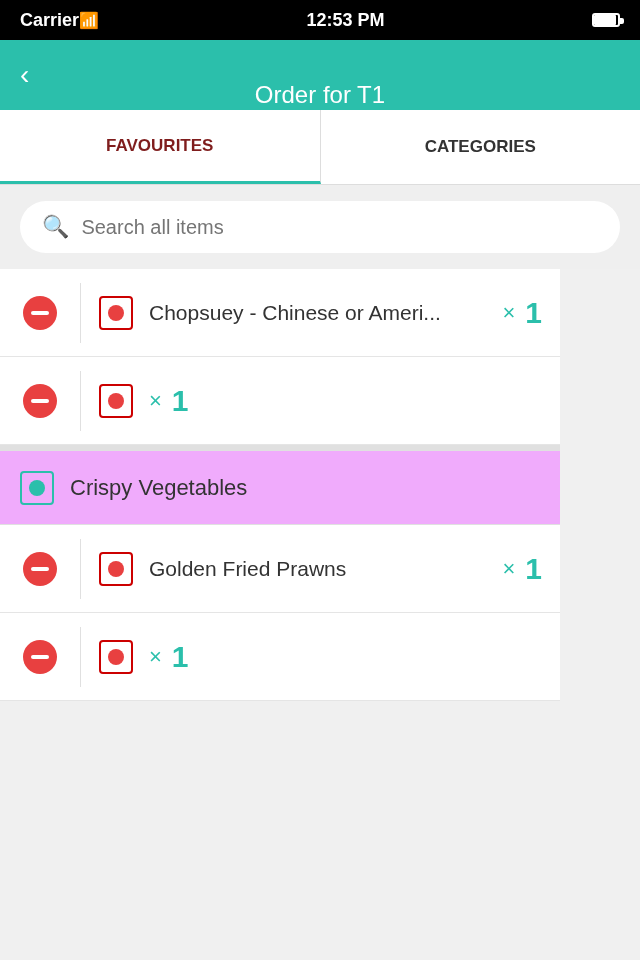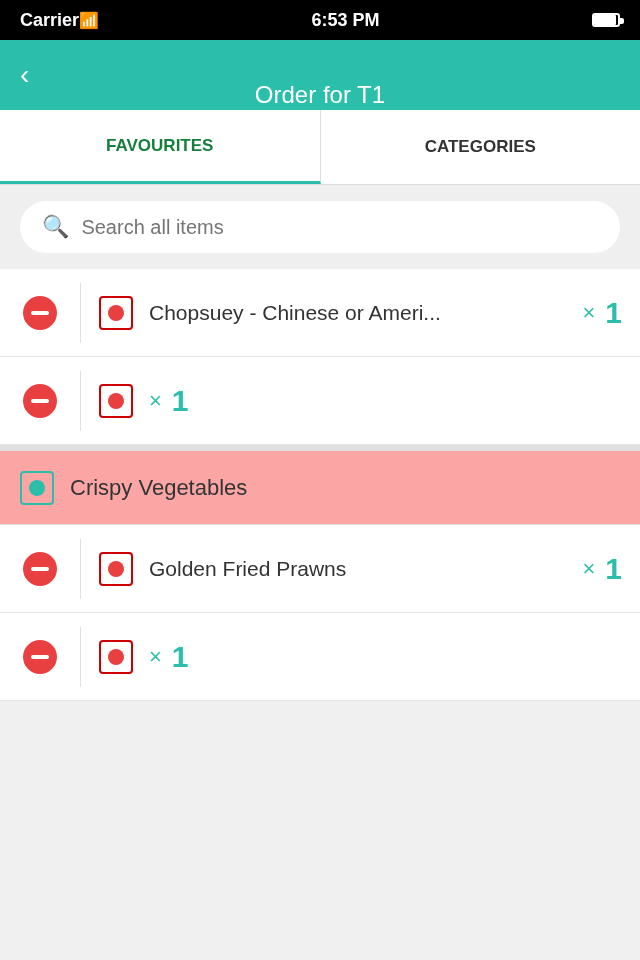--- a/index.html
+++ b/index.html
@@ -87,21 +87,21 @@
       justify-content: center;
       font-size: 17px;
       font-weight: 600;
       cursor: pointer;
       position: relative;
       border-right: 1px solid #ddd;
       color: #333;
     }
     .tab:last-child { border-right: none; }
     .tab.active {
-      color: #15803d;
+      color: #7f1d1d;
       border-bottom: 3px solid #2bbfab;
     }
     .tab-badge {
       position: absolute;
       top: 12px;
       right: 28px;
       background: #ff8c00;
       color: #fff;
       border-radius: 50%;
       width: 26px;
@@ -138,21 +138,21 @@
       border: none;
       outline: none;
       font-size: 20px;
       color: #0f172a;
       background: transparent;
       width: 100%;
     }
 
     
     .list-container {
-      width: 640px;
+      width: 560px;
       background: #f0f0f0;
     }
 
     
     .list-item {
       display: flex;
       align-items: center;
       background: #fff;
       height: 88px;
       border-bottom: 1px solid #e5e5e5;
@@ -232,21 +232,21 @@
       font-weight: 500;
     }
     .item-qty {
       font-size: 30px;
       color: #2bbfab;
       font-weight: 600;
     }
 
     
     .section-header {
-      background: #fca5a5;
+      background: #f0abfc;
       height: 80px;
       display: flex;
       align-items: center;
       padding: 0 20px;
       gap: 16px;
       border-bottom: 1px solid #e0e0e0;
       border-top: 6px solid #e0e0e0;
     }
     .section-name {
       font-size: 22px;
@@ -254,21 +254,21 @@
     }
   </style>
 </head>
 <body>
 
 <div class="status-bar">
   <div class="status-left">
     <span>Carrier</span>
     <span class="wifi-icon">📶</span>
   </div>
-  <span>6:53 PM</span>
+  <span>12:53 PM</span>
   <div class="battery-icon">
     <div class="battery-fill"></div>
   </div>
 </div>
 
 <div class="header">
   <div class="header-back">‹</div>
   <span class="header-title">Order for T1</span>
 </div>
 

